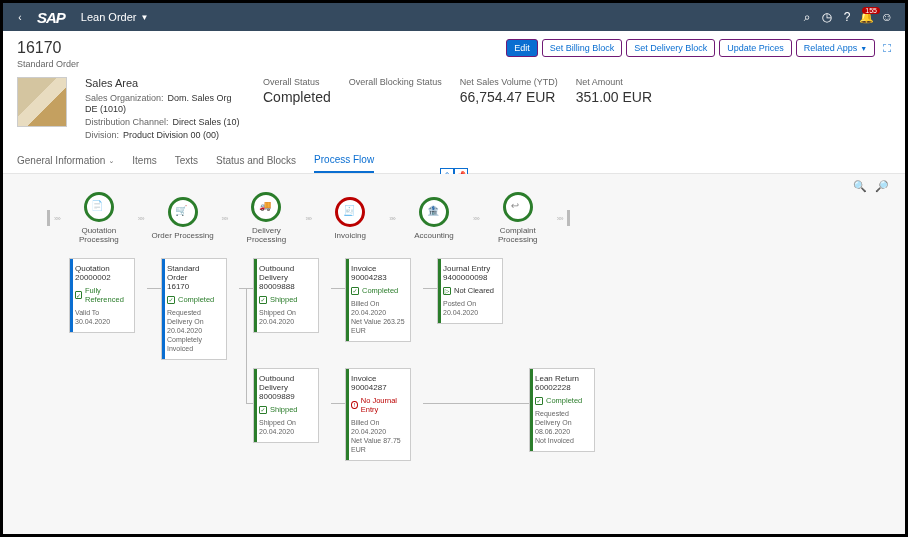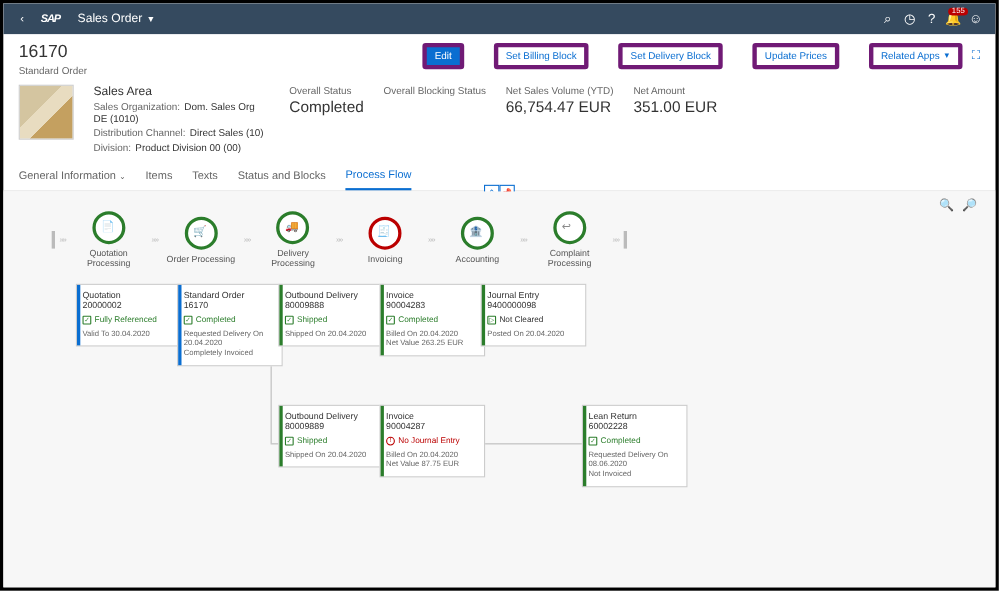--- a/index.html
+++ b/index.html
@@ -1,32 +1,32 @@
 <!DOCTYPE html>
 <html><head>
 <meta charset="utf-8">
 <style>
 * { margin:0; padding:0; box-sizing:border-box; font-family:Arial,Helvetica,sans-serif; }
 body { background:#fff; font-size:10px; color:#333; width:908px; height:537px; overflow:hidden; border:3px solid #000; }
 
 
 .shell { background:#354a5f; color:#fff; height:28px; display:flex; align-items:center; padding:0 8px; }
 .shell .back { width:18px; text-align:center; cursor:pointer; }
-.shell .logo { font-weight:bold; font-style:italic; color:#fff; margin:0 8px; letter-spacing:-1px; font-size:10px; }
+.shell .logo { font-weight:bold; font-style:italic; color:#fff; margin:0 8px; letter-spacing:-1px; font-size:15px; }
 .shell .title { font-size:11px; margin-left:8px; display:flex; align-items:center; gap:4px; }
 .shell .spacer { flex:1; }
 .shell .ticon { width:20px; text-align:center; cursor:pointer; position:relative; font-size:12px; }
 .badge { position:absolute; top:-3px; right:-3px; background:#bb0000; color:#fff; font-size:7px; border-radius:6px; padding:0 3px; }
 
 
 .page-head { padding:8px 14px 4px; display:flex; align-items:flex-start; gap:8px; }
 .page-head h1 { font-size:16px; font-weight:normal; color:#333; }
 .page-head .sub { font-size:9px; color:#666; margin-top:2px; }
 .hbtns { margin-left:auto; display:flex; gap:4px; align-items:center; }
-.btn { border:4px solid #701a75; color:#0a6ed1; background:#fff; padding:3px 7px; font-size:9px; border-radius:3px; cursor:pointer; display:flex; align-items:center; gap:3px;margin-left:23px; }
+.btn { border:1px solid #701a75; color:#0a6ed1; background:#fff; padding:3px 7px; font-size:9px; border-radius:3px; cursor:pointer; display:flex; align-items:center; gap:3px; }
 .btn.primary { background:#0a6ed1; color:#fff; }
 .ext-icon { color:#0a6ed1; font-size:11px; cursor:pointer; margin-left:4px; }
 
 
 .obj { display:flex; padding:4px 14px 8px; gap:18px; }
 .obj .thumb { width:50px; height:50px; background:linear-gradient(135deg,#d4c5a0 40%,#e8dcc0 40%,#e8dcc0 60%,#c4a060 60%); border:1px solid #ccc; }
 .obj .col { display:flex; flex-direction:column; gap:2px; }
 .obj .ttl { font-size:11px; color:#333; margin-bottom:1px; }
 .obj .lbl { font-size:9px; color:#666; }
 .obj .val { font-size:9px; color:#333; margin-left:4px; }
@@ -53,21 +53,21 @@
 .lane-row { display:flex; align-items:center; gap:4px; margin-left:30px; }
 .lane { display:flex; flex-direction:column; align-items:center; width:70px; }
 .lane-ring { width:30px; height:30px; border:3px solid #2b7d2b; border-radius:50%; display:flex; align-items:center; justify-content:center; background:#fff; }
 .lane-ring.red { border-color:#bb0000; }
 .lane-ring svg, .lane-ring .ico { width:14px; height:14px; fill:#8a8a8a; color:#8a8a8a; }
 .lane-lbl { font-size:8px; color:#555; margin-top:4px; text-align:center; }
 .chev { color:#bbb; font-size:7px; letter-spacing:-1px; }
 .lane-end { width:3px; height:16px; background:#bbb; }
 
 .cards { position:relative; margin-top:14px; margin-left:22px; }
-.card { position:absolute; width:96px; background:#fff; border:1px solid #ccc; padding:5px 5px 6px; font-size:8px; }
+.card { position:absolute; width:66px; background:#fff; border:1px solid #ccc; padding:5px 5px 6px; font-size:8px; }
 .card .bar { position:absolute; left:0; top:0; bottom:0; width:3px; background:#0a6ed1; }
 .card .bar.green { background:#2b7d2b; }
 .card .t1 { font-size:8px; color:#333; }
 .card .t2 { font-size:8px; color:#333; margin-bottom:4px; }
 .card .st { display:flex; align-items:center; gap:3px; margin:2px 0 4px; }
 .card .st .box { width:8px; height:8px; border:1px solid #2b7d2b; border-radius:1px; display:inline-flex; align-items:center; justify-content:center; font-size:6px; color:#2b7d2b; }
 .card .st .box.red { border-color:#bb0000; color:#bb0000; border-radius:50%; }
 .card .st .txt { font-size:7.5px; }
 .card .st .txt.green { color:#2b7d2b; }
 .card .st .txt.red { color:#bb0000; }
@@ -78,21 +78,21 @@
 .conn-v { position:absolute; border-left:1px solid #bbb; }
 
 </style>
 </head>
 <body>
 
 <div class="shell">
   <div class="back">‹</div>
   <div class="logo">SAP</div>
   <div class="title">
-    <span>Sales Order</span>
+    <span>Lean Order</span>
     <span style="font-size:8px">▼</span>
   </div>
   <div class="spacer"></div>
   <div class="ticon">⌕</div>
   <div class="ticon">◷</div>
   <div class="ticon">?</div>
   <div class="ticon">🔔<span class="badge">155</span></div>
   <div class="ticon">☺</div>
 </div>
 

